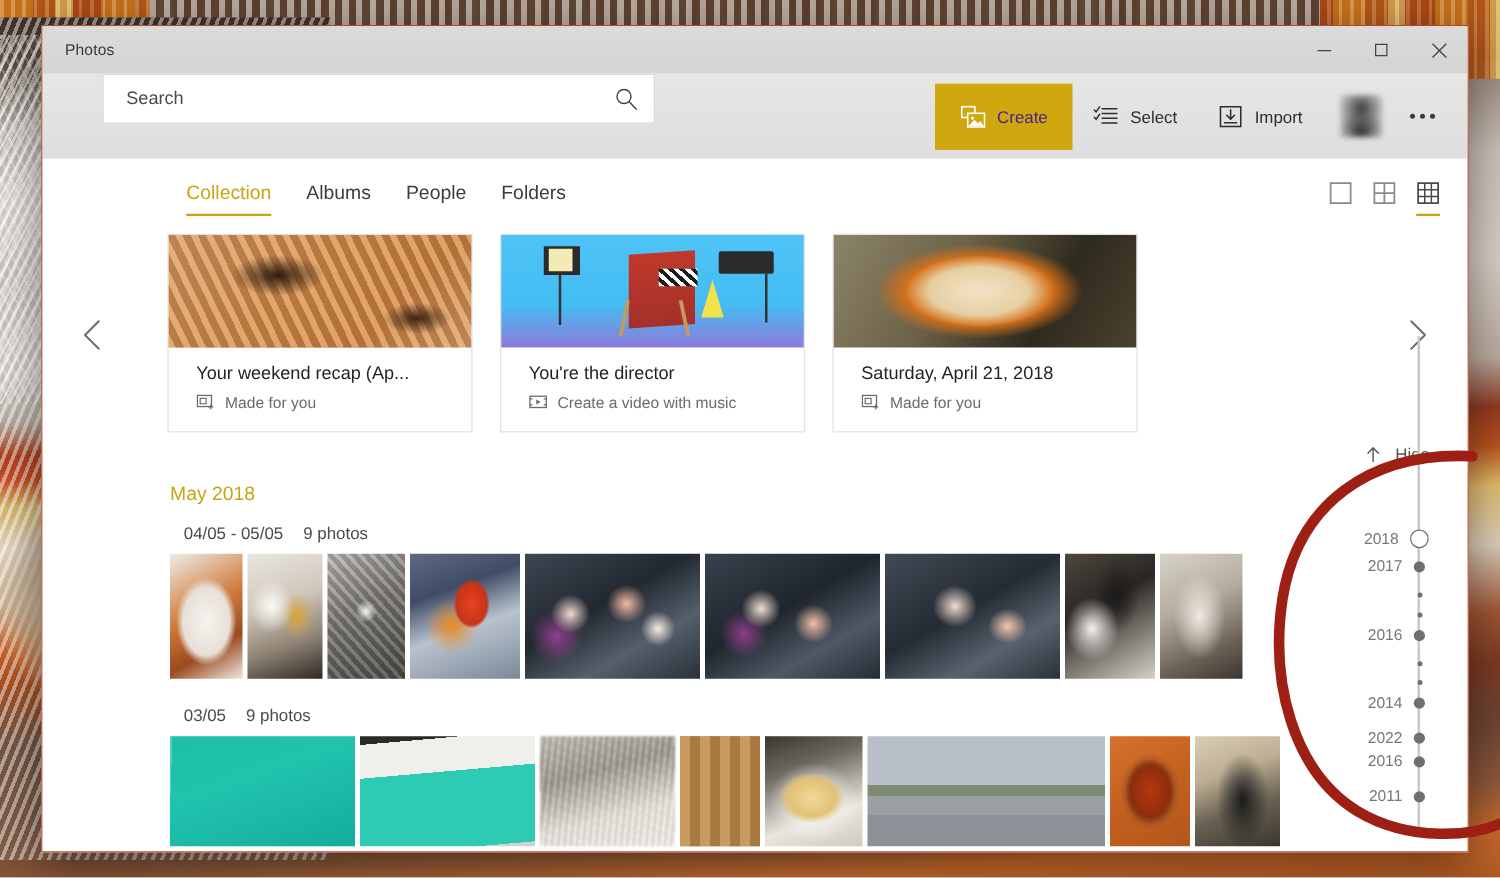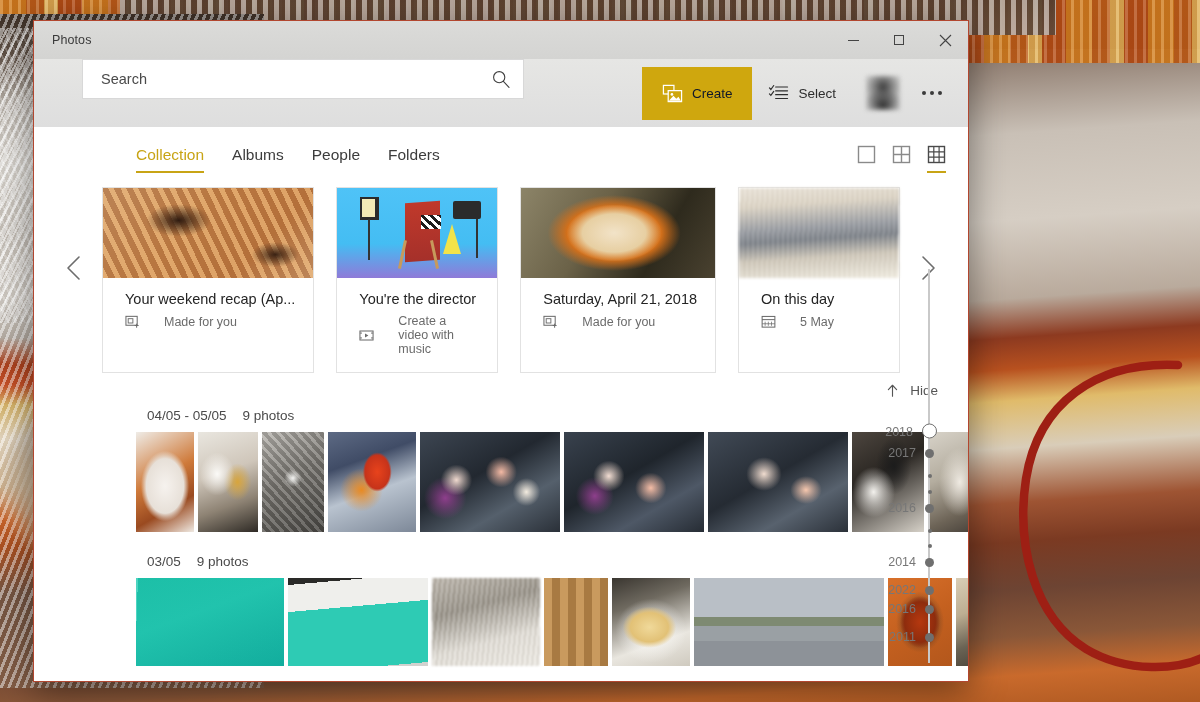--- a/index.html
+++ b/index.html
@@ -78,21 +78,21 @@
   }
   .wall-floor {
     left: 0; bottom: 9%; width: 100%; height: 7%;
     background: linear-gradient(#7d4a2b, #5f3620);
   }
 
   
   #window {
     position: absolute;
     left: 33px; top: 20px;
-    width: 936px; height: 662px;
+    width: 1142px; height: 662px;
     background: #ffffff;
     border: 1px solid #b2462f;
     box-shadow: 0 10px 34px rgba(0,0,0,.45);
     display: flex; flex-direction: column;
     overflow: hidden;
   }
 
   
   #titlebar {
     height: 38px; flex: 0 0 38px;
@@ -135,21 +135,21 @@
   }
   #search-input::placeholder { color: #4a4a4a; }
   .search-icon { width: 20px; height: 20px; color: #3f3f3f; flex: 0 0 20px; }
 
   #cmd-right { position: absolute; right: 14px; display: flex; align-items: center; height: 100%; }
   .cmd-btn {
     display: flex; align-items: center; gap: 9px;
     height: 53px; padding: 0 16px;
     font-size: 13.5px; color: #2d2d2d; cursor: default;
   }
-  .cmd-btn.primary { background: #cfa70e; color: #0f172a; padding: 0 20px; }
+  .cmd-btn.primary { background: #cfa70e; color: #4c1d95; padding: 0 20px; }
   .cmd-ico { width: 21px; height: 21px; flex: 0 0 21px; }
   #avatar {
     width: 34px; height: 34px; margin: 0 10px 0 14px;
     background:
       radial-gradient(ellipse 70% 55% at 50% 85%, #2d2d2d 0%, rgba(60,60,60,.35) 60%, rgba(140,140,140,0) 85%),
       radial-gradient(circle at 50% 32%, #3a3a3a 0%, rgba(80,80,80,.3) 55%, rgba(160,160,160,0) 80%);
     filter: blur(2.2px);
   }
   #more-btn {
     width: 44px; height: 53px;
@@ -158,21 +158,21 @@
   }
   #more-btn i { width: 4px; height: 4px; border-radius: 50%; background: #3a3a3a; display: block; }
 
   
   #navrow {
     flex: 0 0 46px; height: 46px;
     display: flex; align-items: flex-end;
     padding: 0 16px 0 102px;
     position: relative; background: #fff;
   }
-  #tabs { display: flex; gap: 28px; }
+  #tabs { display: flex; gap: 28px; margin-left: 13px; }
   .tab {
     font-size: 15.5px; color: #3c3c3c;
     padding-bottom: 7px; cursor: default;
     border-bottom: 2px solid transparent;
   }
   .tab.active { color: #c8a415; border-bottom-color: #c8a415; }
   #viewmodes { position: absolute; right: 22px; bottom: 0; display: flex; gap: 16px; align-items: flex-end; }
   .vm { padding-bottom: 7px; border-bottom: 2px solid transparent; cursor: default; line-height: 0; }
   .vm.active { border-bottom-color: #c8a415; }
   .vm svg { display: block; }
@@ -183,35 +183,35 @@
   
   #carousel { position: relative; padding: 14px 0 0 0; }
   .chev {
     position: absolute; top: 78px;
     width: 34px; height: 34px; color: #6d6d6d; cursor: default;
   }
   #chev-left  { left: 24px; }
   #chev-right { right: 24px; }
   #cards {
     display: flex; gap: 22px;
-    padding: 0 68px;
+    padding: 0 100px;
   }
   .card {
     width: 244px; background: #fff;
     border: 1px solid #e2e2e2;
     display: flex; flex-direction: column;
   }
   .card-thumb { height: 90px; width: 100%; }
   .card-body { padding: 13px 18px 16px 22px; }
   .card-title {
     font-size: 14.5px; color: #242424;
     white-space: nowrap; overflow: hidden; text-overflow: clip;
     margin-bottom: 7px;
   }
-  .card-sub { display: flex; align-items: center; gap: 24px; font-size: 12.5px; color: #6b6b6b; }
+  .card-sub { display: flex; align-items: center; gap: 8px; font-size: 12.5px; color: #6b6b6b; }
   .card-sub svg { flex: 0 0 15px; }
 
   
   .th-pasta {
     background:
       radial-gradient(ellipse 22% 26% at 36% 36%, #2f1b10 0%, rgba(60,34,20,0) 70%),
       radial-gradient(ellipse 16% 20% at 82% 74%, #3a2213 0%, rgba(60,34,20,0) 70%),
       repeating-linear-gradient(64deg, rgba(226,170,110,.85) 0 5px, rgba(176,110,58,.8) 5px 11px),
       linear-gradient(135deg, #e9d8c2 0%, #d89a5c 40%, #c2763a 72%, #f0e6da 100%);
     filter: blur(.6px);
@@ -424,20 +424,28 @@
 
         <div class="cmd-btn">
           <svg class="cmd-ico" viewBox="0 0 22 22">
             <path d="M1.5 5.2 L3 6.8 L6 2.6" stroke="#2d2d2d" stroke-width="1.2" fill="none" stroke-linecap="round"></path>
             <path d="M1.5 11.4 L3 13 L6 8.8" stroke="#2d2d2d" stroke-width="1.2" fill="none" stroke-linecap="round"></path>
             <path d="M8 4.2 H20.5 M8 8.2 H20.5 M8 12.2 H20.5 M8 16.2 H20.5" stroke="#2d2d2d" stroke-width="1.2" stroke-linecap="round"></path>
           </svg>
           <span>Select</span>
         </div>
 
+        <div class="cmd-btn">
+          <svg class="cmd-ico" viewBox="0 0 22 22">
+            <path d="M2.5 2.5 H19.5 V19 H2.5 Z" stroke="#2d2d2d" stroke-width="1.3" fill="none"></path>
+            <path d="M11 5 V12.6 M7.8 9.6 L11 13 L14.2 9.6" stroke="#2d2d2d" stroke-width="1.3" fill="none" stroke-linecap="round" stroke-linejoin="round"></path>
+            <path d="M6 16 H16" stroke="#2d2d2d" stroke-width="1.3" stroke-linecap="round"></path>
+          </svg>
+          <span>Import</span>
+        </div>
 
         <div id="avatar"></div>
 
         <div id="more-btn">
           <i></i>
           <i></i>
           <i></i>
         </div>
       </div>
     </div>
@@ -532,48 +540,35 @@
                 <svg width="15" height="15" viewBox="0 0 16 16">
                   <rect x="1" y="2.5" width="12" height="9.5" stroke="#6b6b6b" stroke-width="1.1" fill="none"></rect>
                   <rect x="3.4" y="5" width="5" height="4.6" stroke="#6b6b6b" stroke-width="1" fill="none"></rect>
                   <path d="M12.4 10.6 V14 M10.7 12.3 H14.1" stroke="#6b6b6b" stroke-width="1.1" stroke-linecap="round"></path>
                 </svg>
                 <span>Made for you</span>
               </div>
             </div>
           </div>
 
-          <div class="card">
-            <div class="card-thumb th-blur"></div>
-            <div class="card-body">
-              <div class="card-title">On this day</div>
-              <div class="card-sub">
-                <svg width="15" height="15" viewBox="0 0 16 16">
-                  <rect x="1.2" y="2.6" width="13.6" height="11.4" stroke="#6b6b6b" stroke-width="1.1" fill="none"></rect>
-                  <path d="M1.2 6 H14.8" stroke="#6b6b6b" stroke-width="1.1"></path>
-                  <path d="M4.4 8.2 V12.6 M7.8 8.2 V12.6 M11.2 8.2 V12.6 M1.2 10.4 H14.8" stroke="#6b6b6b" stroke-width=".8"></path>
-                </svg>
-                <span>5 May</span>
-              </div>
-            </div>
-          </div>
 
         </div>
       </div>
 
       <div id="hiderow">
         <div id="hide-btn">
           <svg width="15" height="15" viewBox="0 0 16 16">
             <path d="M8 14 V2.6 M3.6 7 L8 2.4 L12.4 7" stroke="#555" stroke-width="1.2" fill="none" stroke-linecap="round" stroke-linejoin="round"></path>
           </svg>
           <span>Hide</span>
         </div>
       </div>
 
       <div id="sections">
+        <div class="month-head">May 2018</div>
 
         <div class="day-head">
           <span>04/05 - 05/05</span>
           <span>9 photos</span>
         </div>
         <div class="photo-row">
           <div class="ph ph-a"></div>
           <div class="ph ph-b"></div>
           <div class="ph ph-c"></div>
           <div class="ph ph-d"></div>

